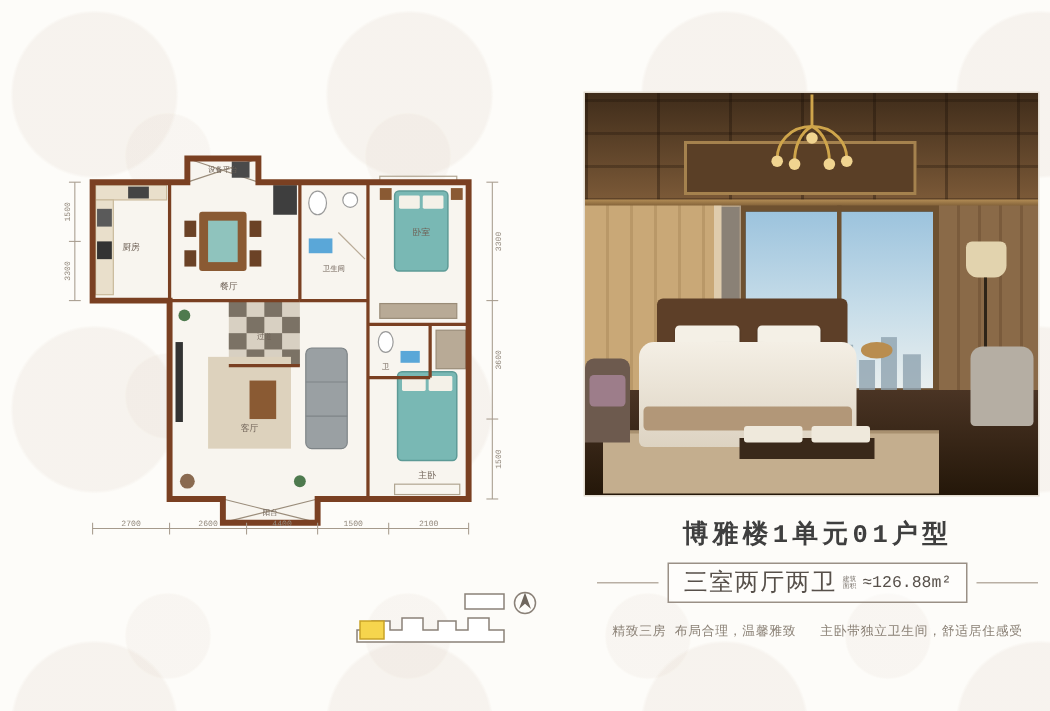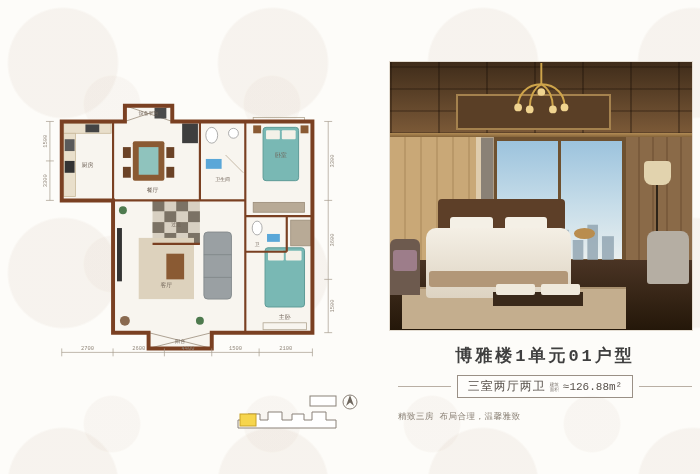--- a/index.html
+++ b/index.html
@@ -49,24 +49,24 @@
   .ph-chair-left{left:0%;top:66%;width:10%;height:21%;background:#6d5a4e;border-radius:6px 6px 0 0;}
   .ph-chair-cushion{left:1%;top:70%;width:8%;height:8%;background:#9d7d8a;border-radius:3px;}
   .ph-skyline{left:34%;top:56%;width:44%;height:19%;}
   .ph-chandelier{left:34%;top:0%;width:32%;height:26%;}
   
   .info{position:absolute;left:398px;top:344px;width:294px;text-align:center;}
   .info-title{font-size:17px;font-weight:bold;color:#3f3f3f;letter-spacing:3px;}
   .spec-row{display:flex;align-items:center;margin-top:8px;}
   .spec-line{flex:1;height:1px;background:#b9afa4;}
   .spec-box{border:1px solid #9a9086;padding:2px 10px;margin:0 6px;display:flex;align-items:center;gap:4px;background:rgba(255,255,255,.4);}
-  .spec-text{font-size:12px;color:#57504a;letter-spacing:1px;}
+  .spec-text{font-size:16px;color:#57504a;letter-spacing:1px;}
   .area-label{display:flex;flex-direction:column;line-height:5px;font-size:4.5px;color:#7a736c;}
   .area-value{font-size:11px;color:#57504a;}
-  .desc{display:flex;justify-content:flex-start;gap:16px;margin-top:12px;text-align:left;}
+  .desc{display:flex;justify-content:center;gap:16px;margin-top:12px;text-align:left;}
   .desc-col{font-size:8.5px;color:#8a8075;line-height:15px;letter-spacing:0.5px;}
   
   .keyplan{position:absolute;left:236px;top:390px;width:126px;height:44px;}
 </style>
 </head>
 <body>
 
 <div class="page">
 
   <div class="plan">
@@ -302,17 +302,18 @@
         </span>
         <span class="area-value">≈126.88m²</span>
       </div>
       <div class="spec-line"></div>
     </div>
     <div class="desc">
       <div class="desc-col">
         <div>精致三房 布局合理，温馨雅致</div>
       </div>
       <div class="desc-col">
+        <div>主卧带独立卫生间，舒适居住感受</div>
       </div>
     </div>
   </div>
 
 </div>
 
 </body></html>

